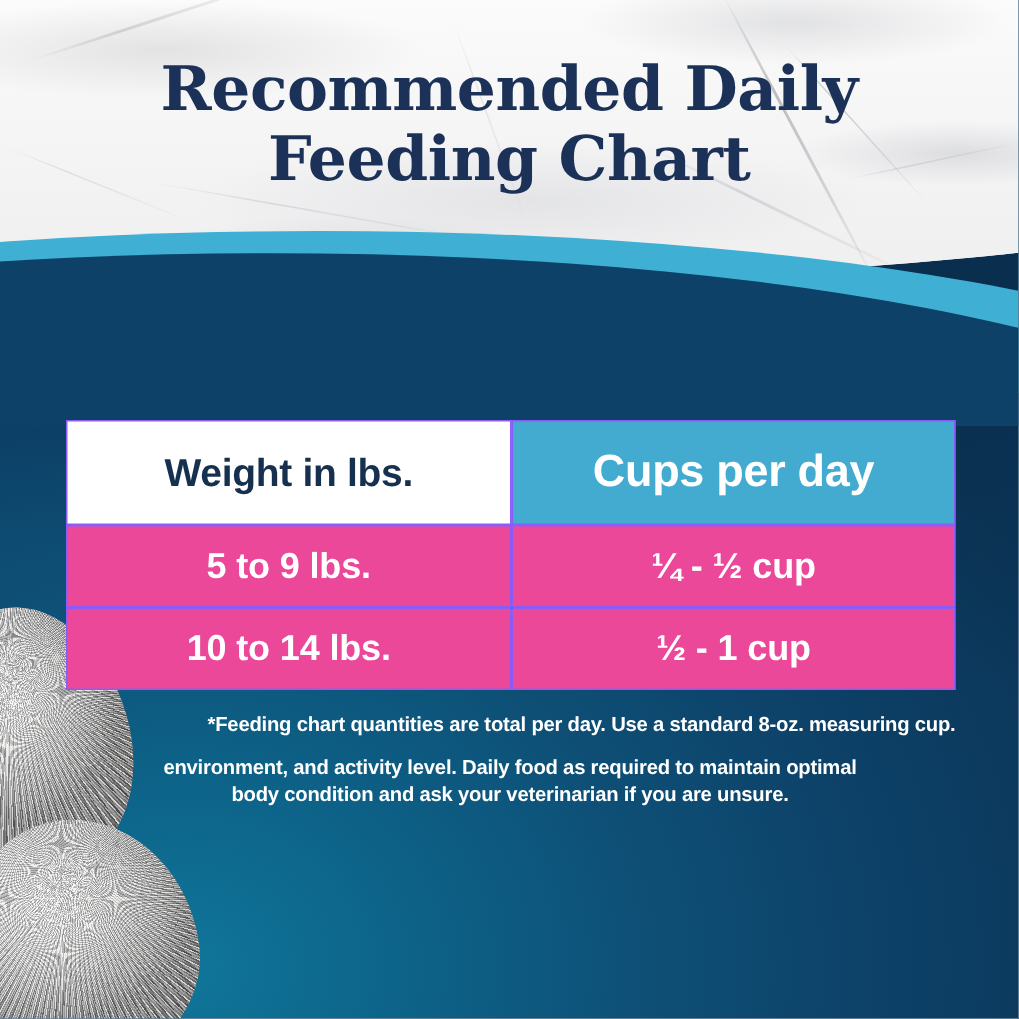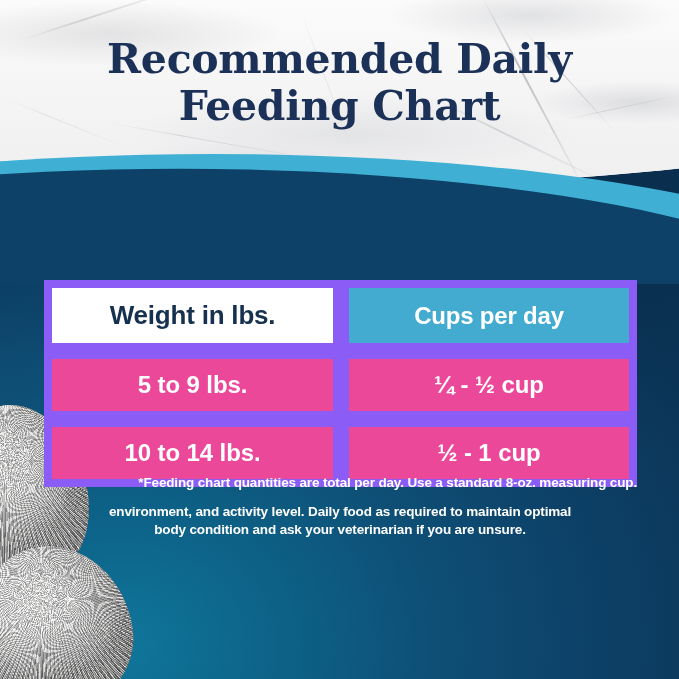--- a/index.html
+++ b/index.html
@@ -149,38 +149,38 @@
   .chart-table {
     width:593px;
     border-collapse:separate;
     border-spacing:0;
     table-layout:fixed;
   }
   .chart-table td, .chart-table th {
     padding:12px;
     text-align:center;
     vertical-align:middle;
-    border:8px solid #8b5cf6;
+    border:1px solid #8b5cf6;
   }
   .col-weight { width:297px; }
   .col-cups   { width:296px; }
 
   .th-weight {
     height:70px;
     background:#ffffff;
     color:#16304f;
     font-size:26px;
     font-weight:700;
     letter-spacing:-0.2px;
   }
   .th-cups {
     height:70px;
     background:#42abcf;
     color:#ffffff;
-    font-size:24px;
+    font-size:30px;
     font-weight:700;
     letter-spacing:-0.2px;
   }
   .body-cell {
     height:55px;
     background:#ec4899;
     color:#ffffff;
     font-size:24px;
     font-weight:700;
     letter-spacing:-0.1px;

